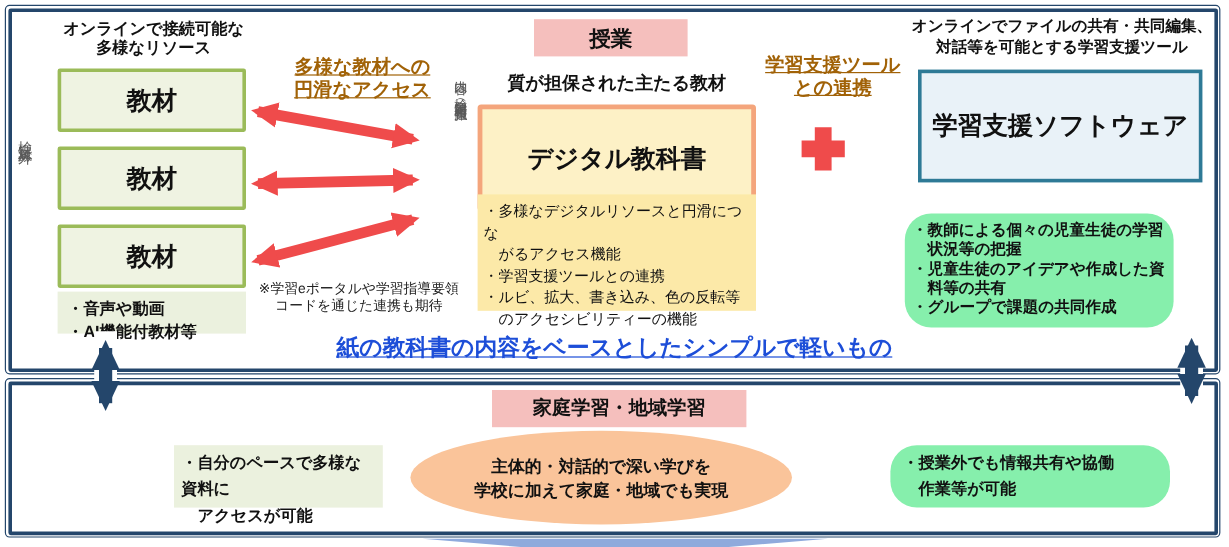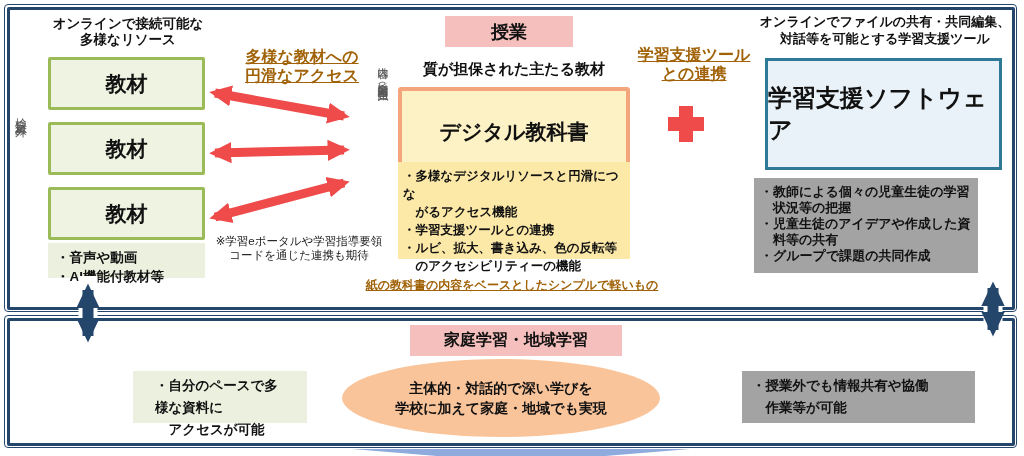--- a/index.html
+++ b/index.html
@@ -25,28 +25,28 @@
   .vtext{writing-mode:vertical-rl;color:#595959;z-index:2;}
   .red-label{color:#a16207;font-weight:bold;font-size:16px;line-height:19px;text-decoration:underline;z-index:3;}
   .pink-label{background:#F5BFBD;font-weight:bold;display:flex;align-items:center;justify-content:center;z-index:2;}
   .subtitle{font-weight:bold;font-size:15px;z-index:2;}
   .textbook-box{
     left:398px;top:87px;width:232px;height:89px;background:#FDF1C6;border:4px solid #F4A57C;
     border-radius:3px;display:flex;align-items:center;justify-content:center;
     font-size:21px;font-weight:bold;z-index:2;
   }
   .feat-yellow{left:398px;top:162px;width:232px;height:97px;background:#FCE9A8;
-    font-size:12.5px;font-weight:bold;line-height:18px;padding:5px 5px;z-index:2;}
+    font-size:12.5px;font-weight:normal;line-height:18px;padding:5px 5px;z-index:2;}
   .note-small{font-size:11.5px;line-height:14px;color:#222;z-index:2;}
-  .base-note{color:#a16207;font-weight:bold;font-size:12px;text-decoration:underline;z-index:2;}
+  .base-note{color:#1d4ed8;font-weight:bold;font-size:19px;text-decoration:underline;z-index:2;}
   .software-box{
-    left:765px;top:58px;width:237px;height:112px;background:#E9F2F8;border:3px solid #2E7A96;
-    display:flex;align-items:center;justify-content:center;font-size:24px;font-weight:bold;z-index:2;
+    left:765px;top:58px;width:237px;height:94px;background:#E9F2F8;border:3px solid #2E7A96;
+    display:flex;align-items:center;justify-content:center;font-size:21px;font-weight:bold;z-index:2;
   }
-  .feat-blue{background:#a3a3a3;font-size:13px;font-weight:bold;line-height:16px;padding:6px 6px;z-index:2;}
+  .feat-blue{background:#86efac;font-size:13px;font-weight:bold;line-height:16px;padding:6px 6px;z-index:2;border-radius:22px;}
   .bottom-text{font-weight:bold;font-size:13.5px;line-height:22px;z-index:2;}
   .ellipse{
     left:342px;top:359px;width:318px;height:78px;background:#FAC49A;border-radius:50%;
     display:flex;align-items:center;justify-content:center;font-size:14px;font-weight:bold;
     line-height:20px;z-index:2;
   }
   #arrow-layer{position:absolute;left:0;top:0;z-index:5;pointer-events:none;}
 </style>
 </head>
 <body>
@@ -94,21 +94,21 @@
   <div class="abs col-header ctr ml" style="left:752px;top:13px;width:266px;font-size:13px;line-height:17px;">オンラインでファイルの共有・共同編集、
 対話等を可能とする学習支援ツール</div>
   <div class="abs software-box">学習支援ソフトウェア</div>
   <div class="abs feat-blue ml" style="left:754px;top:178px;width:224px;height:95px;">・教師による個々の児童生徒の学習
 　状況等の把握
 ・児童生徒のアイデアや作成した資
 　料等の共有
 ・グループで課題の共同作成</div>
 
   <div class="abs pink-label" style="left:410px;top:325px;width:212px;height:31px;font-size:16px;">家庭学習・地域学習</div>
-  <div class="abs soft-box bottom-text ml" style="left:133px;top:371px;width:174px;height:52px;padding:4px 22px;">・自分のペースで多様な資料に
+  <div class="abs soft-box bottom-text ml" style="left:145px;top:371px;width:174px;height:52px;padding:4px 6px;">・自分のペースで多様な資料に
 　アクセスが可能</div>
   <div class="abs ellipse ml ctr">主体的・対話的で深い学びを
 学校に加えて家庭・地域でも実現</div>
   <div class="abs feat-blue bottom-text ml" style="left:742px;top:371px;width:233px;height:52px;padding:4px 10px;font-size:13.5px;">・授業外でも情報共有や協働
 　作業等が可能</div>
 
   <svg id="arrow-layer" width="1024" height="456" viewBox="0 0 1024 456">
     <defs>
       <marker id="ah-red" viewBox="0 0 10 10" refX="7" refY="5" markerWidth="2.6" markerHeight="2.6" orient="auto-start-reverse">
           <path d="M0,0.5 L9.5,5 L0,9.5 z" fill="#EF4B4B"></path>

